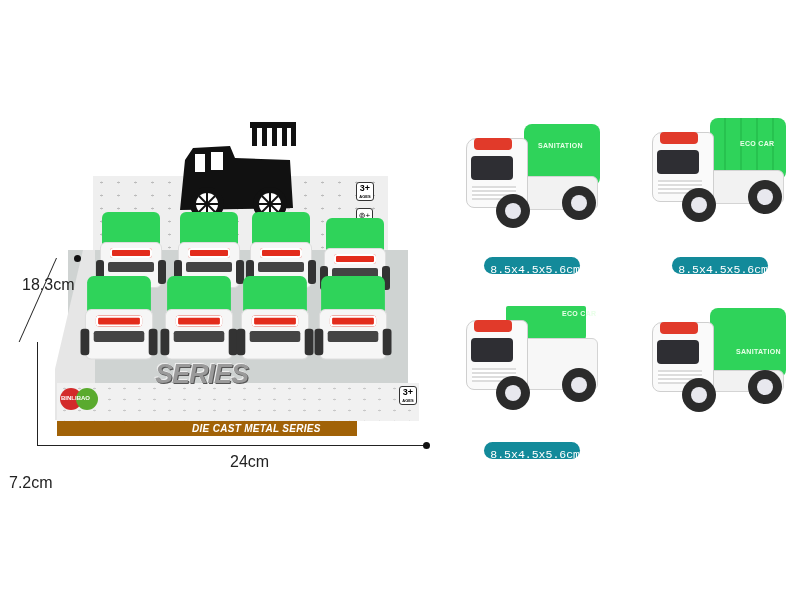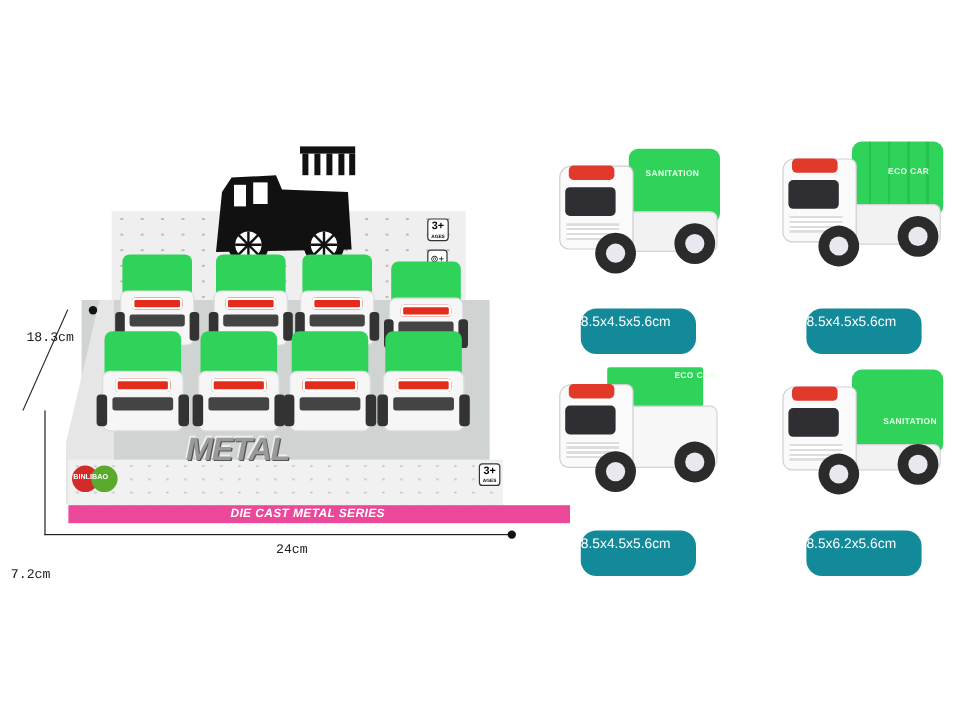--- a/index.html
+++ b/index.html
@@ -1,28 +1,28 @@
 <!DOCTYPE html>
 <html><head>
 <meta charset="utf-8">
 <style>
   *{box-sizing:border-box;margin:0;padding:0}
   html,body{width:800px;height:600px;background:#fff;overflow:hidden;font-family:"Liberation Sans",sans-serif}
   .stage{position:relative;width:800px;height:600px;background:#fff}
-  .dim-label{position:absolute;font-size:11px;color:#222;font-family:Liberation Mono, monospace}
+  .dim-label{position:absolute;font-size:16px;color:#222;font-family:Liberation Sans, sans-serif}
   .dim-line{position:absolute;background:#222}
   .dot{position:absolute;width:7px;height:7px;border-radius:50%;background:#111}
   
   .box-back{position:absolute;left:93px;top:176px;width:295px;height:100px;background:#efefef;
     background-image:radial-gradient(#bbb 1px,transparent 1.5px);background-size:17px 13px}
   .box-floor{position:absolute;left:68px;top:250px;width:340px;height:160px;background:#cfd3d2}
   .box-left{position:absolute;left:55px;top:250px;width:40px;height:170px;background:#e6e6e6;clip-path:polygon(70% 0,100% 0,100% 100%,0 100%,0 70%)}
   .box-front{position:absolute;left:57px;top:383px;width:362px;height:38px;background:#f1f1f1;
     background-image:radial-gradient(#c8c8c8 1px,transparent 1.5px);background-size:15px 11px}
-  .box-strip{position:absolute;left:57px;top:421px;width:418px;height:15px;background:#ec4899;color:#fff;
+  .box-strip{position:absolute;left:57px;top:421px;width:300px;height:15px;background:#a16207;color:#fff;
     font-style:italic;font-weight:bold;font-size:10px;padding-left:135px;line-height:15px;letter-spacing:.3px}
   .brand{position:absolute;left:155px;top:362px;width:170px;height:58px;color:#9a9a9a;font-weight:900;
     font-style:italic;font-size:27px;line-height:24px;letter-spacing:-1px;text-shadow:1px 1px 0 #555,-1px -1px 0 #eee}
   .logo{position:absolute;left:60px;top:388px;width:38px;height:22px}
   .logo .c1{position:absolute;left:0;top:0;width:22px;height:22px;border-radius:50%;background:#d32a2a}
   .logo .c2{position:absolute;left:16px;top:0;width:22px;height:22px;border-radius:50%;background:#5aaa2e}
   .logo span{position:absolute;left:1px;top:7px;font-size:6px;color:#fff;font-weight:bold}
   .badge{position:absolute;width:18px;height:19px;border:1px solid #333;border-radius:3px;background:#fff;font-size:9px;font-weight:bold;text-align:center;line-height:11px}
   .badge small{display:block;font-size:4px;line-height:5px}
   .sticker{position:absolute;width:17px;height:15px;border:1px solid #333;border-radius:3px;background:#fff;font-size:8px;text-align:center;line-height:13px}
@@ -40,21 +40,21 @@
   .prod .cab{position:absolute;left:8px;top:18px;width:62px;height:70px;background:#fafafa;border:1px solid #cfcfcf;border-radius:10px 6px 6px 8px}
   .prod .glass{position:absolute;left:13px;top:36px;width:42px;height:24px;background:#2e2e33;border-radius:4px}
   .prod .beacon{position:absolute;left:16px;top:18px;width:38px;height:12px;background:#e13a2a;border-radius:4px}
   .prod .grille{position:absolute;left:14px;top:66px;width:44px;height:14px;background:repeating-linear-gradient(#ddd 0 2px,#fff 2px 4px)}
   .prod .bed{position:absolute;left:66px;top:4px;width:76px;height:62px;background:#2fd35a;border-radius:8px}
   .prod .lower{position:absolute;left:60px;top:56px;width:80px;height:34px;background:#f2f2f2;border:1px solid #d4d4d4;border-radius:6px}
   .prod .w1,.prod .w2{position:absolute;width:34px;height:34px;border-radius:50%;background:#2b2b2b}
   .prod .w1{left:38px;top:74px}.prod .w2{left:104px;top:66px}
   .prod .w1::after,.prod .w2::after{content:"";position:absolute;left:9px;top:9px;width:16px;height:16px;border-radius:50%;background:#e8e8ee}
   .prod .txt{position:absolute;left:80px;top:22px;font-size:7px;color:#e8ffe8;font-weight:bold;letter-spacing:.3px}
-  .pill{position:absolute;height:38px;width:96px;border-radius:13px;background:#138a9a;color:#fff;font-size:11.5px;font-family:Liberation Sans, sans-serif;text-align:left;line-height:25px}
+  .pill{position:absolute;height:17px;width:96px;border-radius:13px;background:#138a9a;color:#fff;font-size:11.5px;font-family:Liberation Mono, monospace;text-align:right;line-height:25px}
 </style>
 </head>
 <body>
 
 <div class="stage">
 
   <div>
     <div class="box-back"></div>
     <svg class="silhouette" viewBox="0 0 130 105">
       <rect x="72" y="2" width="52" height="30" fill="#fff"></rect>
@@ -156,21 +156,21 @@
         <div class="wr"></div>
       </div>
 
     <div class="box-front"></div>
     <div class="logo">
         <div class="c1"></div>
         <div class="c2"></div>
         <span>BINLIBAO</span>
       </div>
     <div class="brand">
-        <div>METAL</div>
+        <div>SERIES</div>
       </div>
     <div class="badge" style="left:399px;top:386px"><span>3+</span><small>AGES</small></div>
     <div class="box-strip">DIE CAST METAL SERIES</div>
   </div>
 
   <div class="dot" style="left:74px;top:255px"></div>
   <div class="dim-line" style="left:38px;top:258px;width:1px;height:84px;transform:skewX(-24deg);transform-origin:top;left:56px"></div>
   <div class="dim-line" style="left:37px;top:342px;width:1px;height:104px"></div>
   <div class="dim-line" style="left:37px;top:445px;width:389px;height:1px"></div>
   <div class="dot" style="left:423px;top:442px"></div>
@@ -221,14 +221,13 @@
     <div class="bed" style="height:70px"></div>
       <div class="lower" style="top:66px;height:22px"></div>
       <div class="cab"></div>
     <div class="beacon"></div>
       <div class="glass"></div>
       <div class="grille"></div>
     <div class="w1"></div>
       <div class="w2"></div>
     <div class="txt" style="left:92px;top:44px">SANITATION</div>
   </div>
-  <div class="pill" style="left:672px;top:442px">8.5x6.2x5.6cm</div>
 </div>
 
 </body></html>

